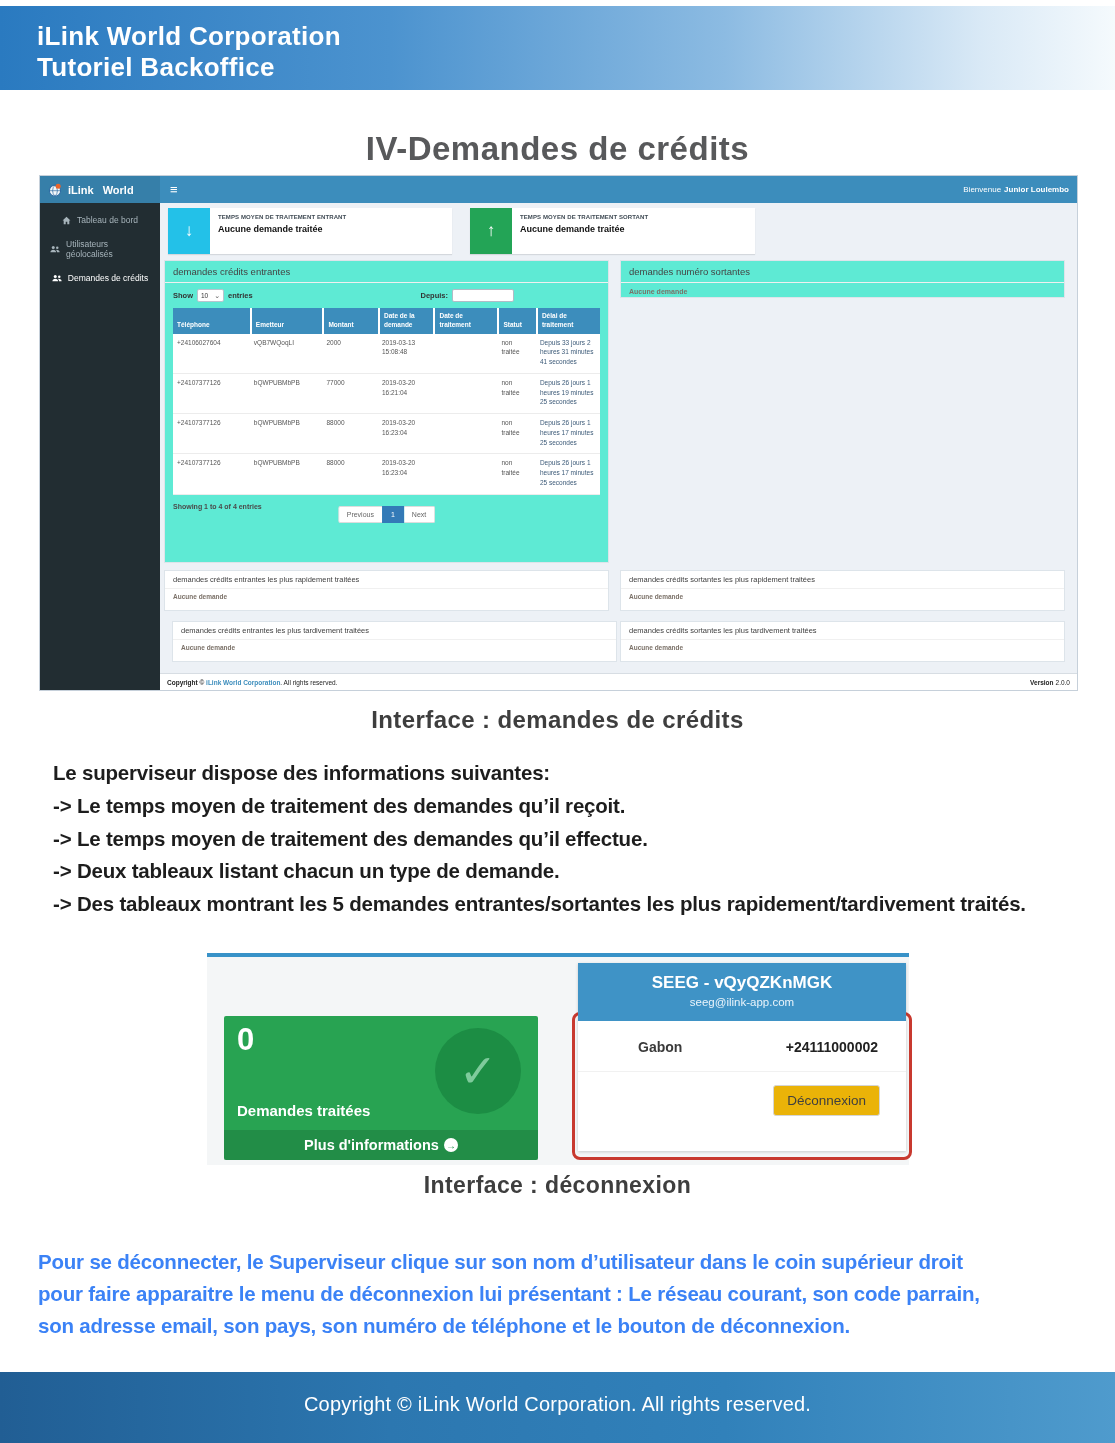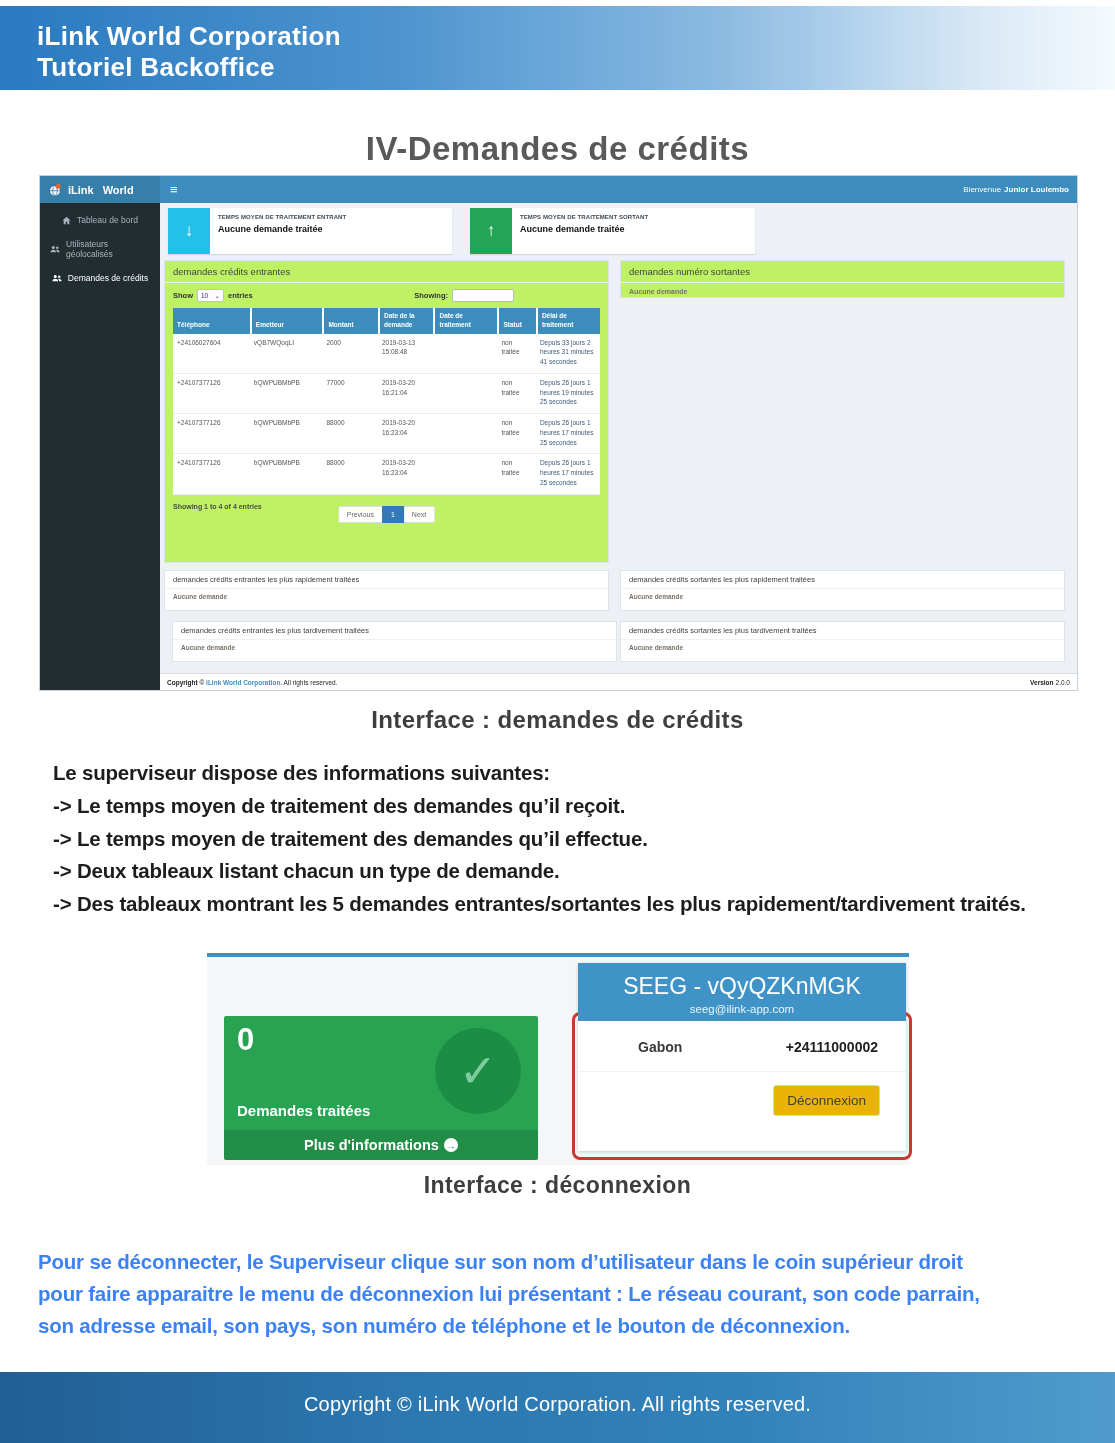--- a/index.html
+++ b/index.html
@@ -45,21 +45,21 @@
 
   .statcard { position:absolute; top:5px; height:46px; background:#fff; display:flex;
     box-shadow:0 1px 1px rgba(0,0,0,.1); }
   #stat1 { left:8px;  width:284px; } #stat2 { left:310px; width:285px; }
   .stat-ic { width:42px; display:flex; align-items:center; justify-content:center; color:#fff; font-size:17px; font-weight:700; }
   #stat1 .stat-ic { background:#23c1e8; } #stat2 .stat-ic { background:#23a456; }
   .stat-tx { padding:6px 8px; }
   .stat-title { font-size:6px; font-weight:700; color:#3f4a54; letter-spacing:.1px; }
   .stat-value { font-size:9px; font-weight:700; color:#111; margin-top:4px; }
 
-  .panel { position:absolute; background:#bef264; border:1px solid #dde4ea; }
+  .panel { position:absolute; background:#5eead4; border:1px solid #dde4ea; }
   #panel-in { left:4px; top:57px; width:445px; height:303px; overflow:hidden; }
   #panel-out { left:460px; top:57px; width:445px; height:38px; }
   .panel-title { padding:5px 8px; font-size:9.5px; color:#444; border-bottom:1px solid #f0f0f0; }
   .empty-msg { padding:5px 8px; font-size:7px; font-weight:700; color:#7b7168; }
 
   .controls { display:flex; align-items:center; padding:6px 8px 4px; font-size:7.5px; font-weight:700; color:#333; }
   .sel { margin:0 4px; width:27px; height:13px; border:1px solid #b8c4ce; border-radius:2px; background:#fff;
     display:inline-flex; align-items:center; justify-content:space-between; padding:0 3px; font-size:6.5px; font-weight:400; cursor:pointer; }
   .sel .caret { font-size:7px; color:#555; line-height:0; }
   .search-wrap { margin-left:auto; margin-right:86px; display:flex; align-items:center; gap:4px; }
@@ -102,21 +102,21 @@
     background:#1c8d44; display:flex; align-items:center; justify-content:center; font-size:46px; color:#7fcb9c; }
   .gcard .more { position:absolute; left:0; right:0; bottom:0; height:30px; background:rgba(0,0,0,.13);
     display:flex; align-items:center; justify-content:center; gap:5px; font-size:14.5px; font-weight:700; cursor:pointer; }
   .gcard .circ { width:14px; height:14px; border-radius:50%; background:#fff; color:#21914a;
     display:inline-flex; align-items:center; justify-content:center; font-size:10px; font-weight:700; }
   .red-rect { position:absolute; left:365px; top:55px; width:340px; height:148px;
     border:3px solid #c8392f; border-radius:8px; z-index:1; }
   .ddown { position:absolute; left:371px; top:6px; width:328px; height:188px; background:#fff; z-index:2;
     box-shadow:0 1px 3px rgba(0,0,0,.18); }
   .dd-head { height:58px; background:#3f93c6; color:#fff; text-align:center; padding-top:10px; }
-  .dd-title { font-size:23px; font-weight:400; }
+  .dd-title { font-size:17px; font-weight:700; }
   .dd-email { font-size:11.5px; margin-top:3px; color:#eaf4fb; }
   .dd-row { display:flex; justify-content:space-between; align-items:center;
     padding:18px 28px 16px 60px; font-size:14px; border-bottom:1px solid #f1f1f1; }
   .dd-country { font-weight:700; color:#3a3a3a; }
   .dd-phone { font-weight:700; color:#222; }
   .dd-foot { padding:13px 26px; text-align:right; }
   .btn-logout { display:inline-block; font-size:13.5px; padding:7px 13px; background:#eab308;
     border:1px solid #d5d5d5; border-radius:3px; color:#3f3f3f; cursor:pointer; }
 </style>
 </head>
@@ -194,21 +194,21 @@
     <div class="panel" id="panel-in">
       <div class="panel-title">demandes crédits entrantes</div>
       <div class="controls">
         <span>Show</span>
         <span class="sel">
           <span>10</span>
           <span class="caret">⌄</span>
         </span>
         <span>entries</span>
         <span class="search-wrap">
-          <span>Showing:</span>
+          <span>Depuis:</span>
           <input type="text" style="">
         </span>
       </div>
       <table class="grid">
         <colgroup>
             <col style="width:18%">
             <col style="width:17%">
             <col style="width:13%">
             <col style="width:13%">
             <col style="width:15%">

